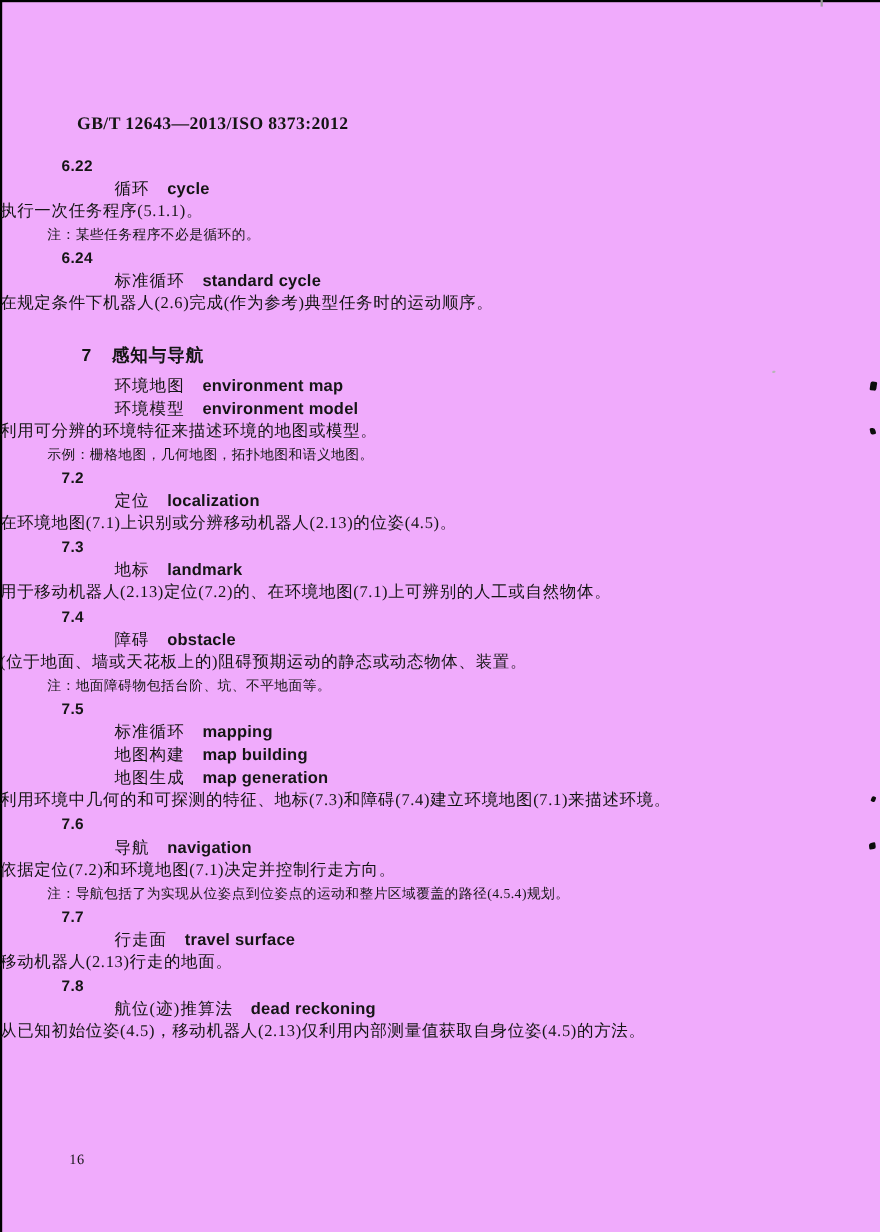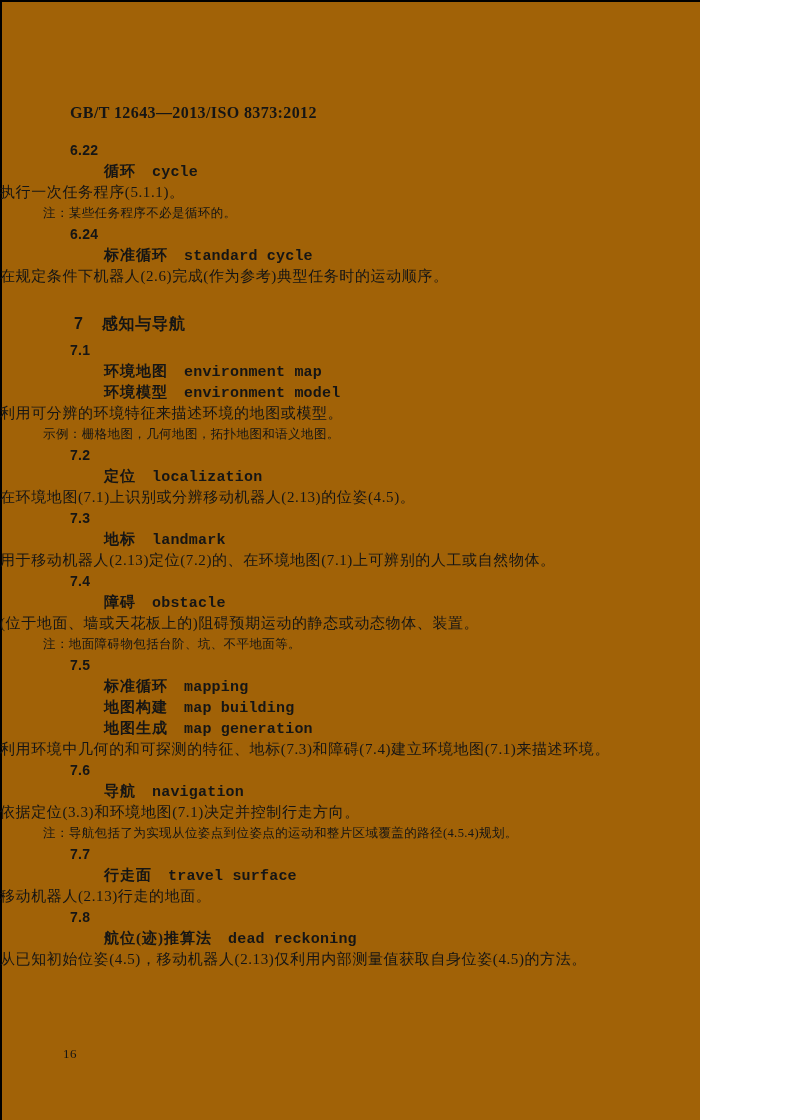--- a/index.html
+++ b/index.html
@@ -1,21 +1,21 @@
 <!DOCTYPE html>
 <html><head>
 <meta charset="utf-8">
 <style>
   * { box-sizing: border-box; }
   html, body { margin: 0; padding: 0; background: #ffffff; }
   .page {
     position: relative;
-    width: 700px;
+    width: 800px;
     height: 1120px;
-    background: #a16207;
+    background: #f0abfc;
     overflow: hidden;
     color: #151515;
     font-family: "Liberation Serif", "DejaVu Serif", serif;
   }
   
   .edge-top  { position: absolute; top: 0; left: 0; width: 800px; height: 2px; background: #000; }
   .edge-left { position: absolute; top: 0; left: 0; width: 2px; height: 1120px; background: #000; }
   .edge-tick { position: absolute; left: 746px; top: 0; width: 2px; height: 6px; background: #9a9a9a; }
   .speck { position: absolute; background: #0d0d0d; border-radius: 2px 1px 2px 1px; }
   .speck1 { left: 791px; top: 347px; width: 6px; height: 8px; transform: rotate(8deg); }
@@ -35,32 +35,32 @@
   }
 
   .content {
     position: absolute;
     left: 0; top: 140px;
     width: 800px;
   }
   .line { height: 21px; line-height: 21px; white-space: nowrap; }
 
   .entry-number {
-    padding-left: 70px;
+    padding-left: 56px;
     font-family: "Liberation Sans", "DejaVu Sans", sans-serif;
     font-size: 14px;
     font-weight: bold;
     letter-spacing: 0.3px;
   }
   .term-line { padding-left: 104px; font-size: 15px; }
-  .term-zh { font-weight: bold; letter-spacing: 1px; text-align: center; }
+  .term-zh { font-weight: normal; letter-spacing: 1px; text-align: center; }
   .term-en {
     font-weight: bold;
     margin-left: 16px;
-    font-family: Liberation Mono, monospace;
+    font-family: Liberation Sans, sans-serif;
     letter-spacing: 0.2px;
   }
   .def-line { font-size: 15px; letter-spacing: 0.6px; }
   .note-line { padding-left: 43px; font-size: 12.5px; letter-spacing: 0.4px; }
 
   .clause-heading {
     margin-top: 26px;
     margin-bottom: 6px;
     padding-left: 74px;
     font-size: 16px;
@@ -102,21 +102,20 @@
         <div class="def-line line">执行一次任务程序(5.1.1)。</div>
         <div class="note-line line">注：某些任务程序不必是循环的。</div>
       </section>
       <section class="entry">
         <div class="entry-number line">6.24</div>
         <div class="term-line line"><span class="term-zh">标准循环</span><span class="term-en">standard cycle</span></div>
         <div class="def-line line">在规定条件下机器人(2.6)完成(作为参考)典型任务时的运动顺序。</div>
       </section>
       <div class="clause-heading line"><span class="clause-number">7</span><span class="clause-title">感知与导航</span></div>
       <section class="entry">
-        <div class="entry-number line">7.1</div>
         <div class="term-line line"><span class="term-zh">环境地图</span><span class="term-en">environment map</span></div>
         <div class="term-line line"><span class="term-zh">环境模型</span><span class="term-en">environment model</span></div>
         <div class="def-line line">利用可分辨的环境特征来描述环境的地图或模型。</div>
         <div class="note-line line">示例：栅格地图，几何地图，拓扑地图和语义地图。</div>
       </section>
       <section class="entry">
         <div class="entry-number line">7.2</div>
         <div class="term-line line"><span class="term-zh">定位</span><span class="term-en">localization</span></div>
         <div class="def-line line">在环境地图(7.1)上识别或分辨移动机器人(2.13)的位姿(4.5)。</div>
       </section>
@@ -134,21 +133,21 @@
       <section class="entry">
         <div class="entry-number line">7.5</div>
         <div class="term-line line"><span class="term-zh">标准循环</span><span class="term-en">mapping</span></div>
         <div class="term-line line"><span class="term-zh">地图构建</span><span class="term-en">map building</span></div>
         <div class="term-line line"><span class="term-zh">地图生成</span><span class="term-en">map generation</span></div>
         <div class="def-line line">利用环境中几何的和可探测的特征、地标(7.3)和障碍(7.4)建立环境地图(7.1)来描述环境。</div>
       </section>
       <section class="entry">
         <div class="entry-number line">7.6</div>
         <div class="term-line line"><span class="term-zh">导航</span><span class="term-en">navigation</span></div>
-        <div class="def-line line">依据定位(3.3)和环境地图(7.1)决定并控制行走方向。</div>
+        <div class="def-line line">依据定位(7.2)和环境地图(7.1)决定并控制行走方向。</div>
         <div class="note-line line">注：导航包括了为实现从位姿点到位姿点的运动和整片区域覆盖的路径(4.5.4)规划。</div>
       </section>
       <section class="entry">
         <div class="entry-number line">7.7</div>
         <div class="term-line line"><span class="term-zh">行走面</span><span class="term-en">travel surface</span></div>
         <div class="def-line line">移动机器人(2.13)行走的地面。</div>
       </section>
       <section class="entry">
         <div class="entry-number line">7.8</div>
         <div class="term-line line"><span class="term-zh">航位(迹)推算法</span><span class="term-en">dead reckoning</span></div>

